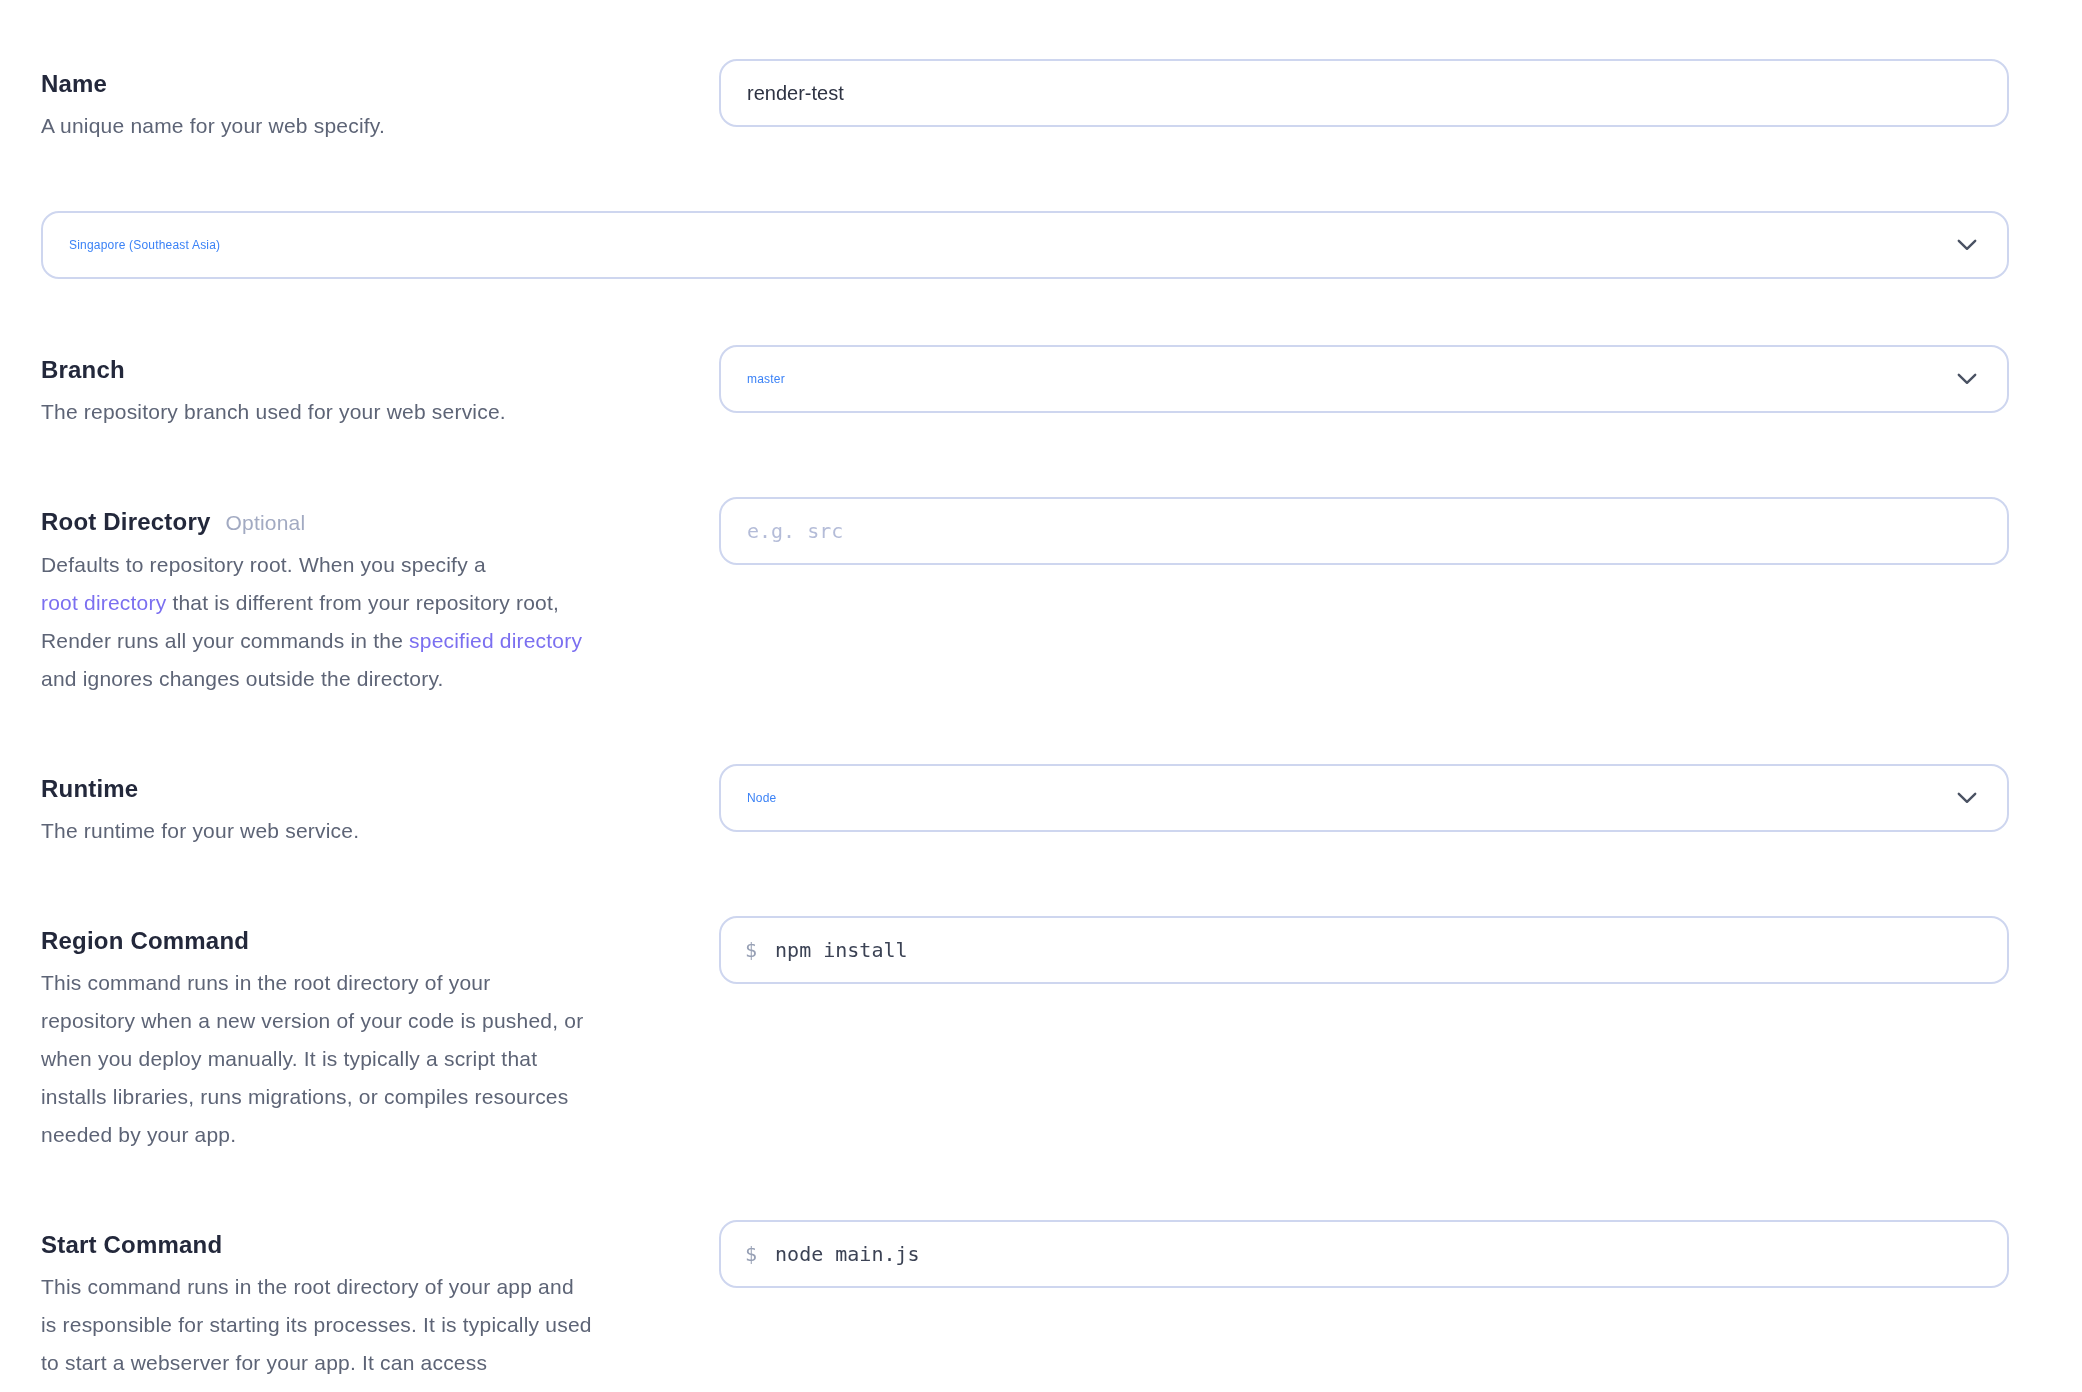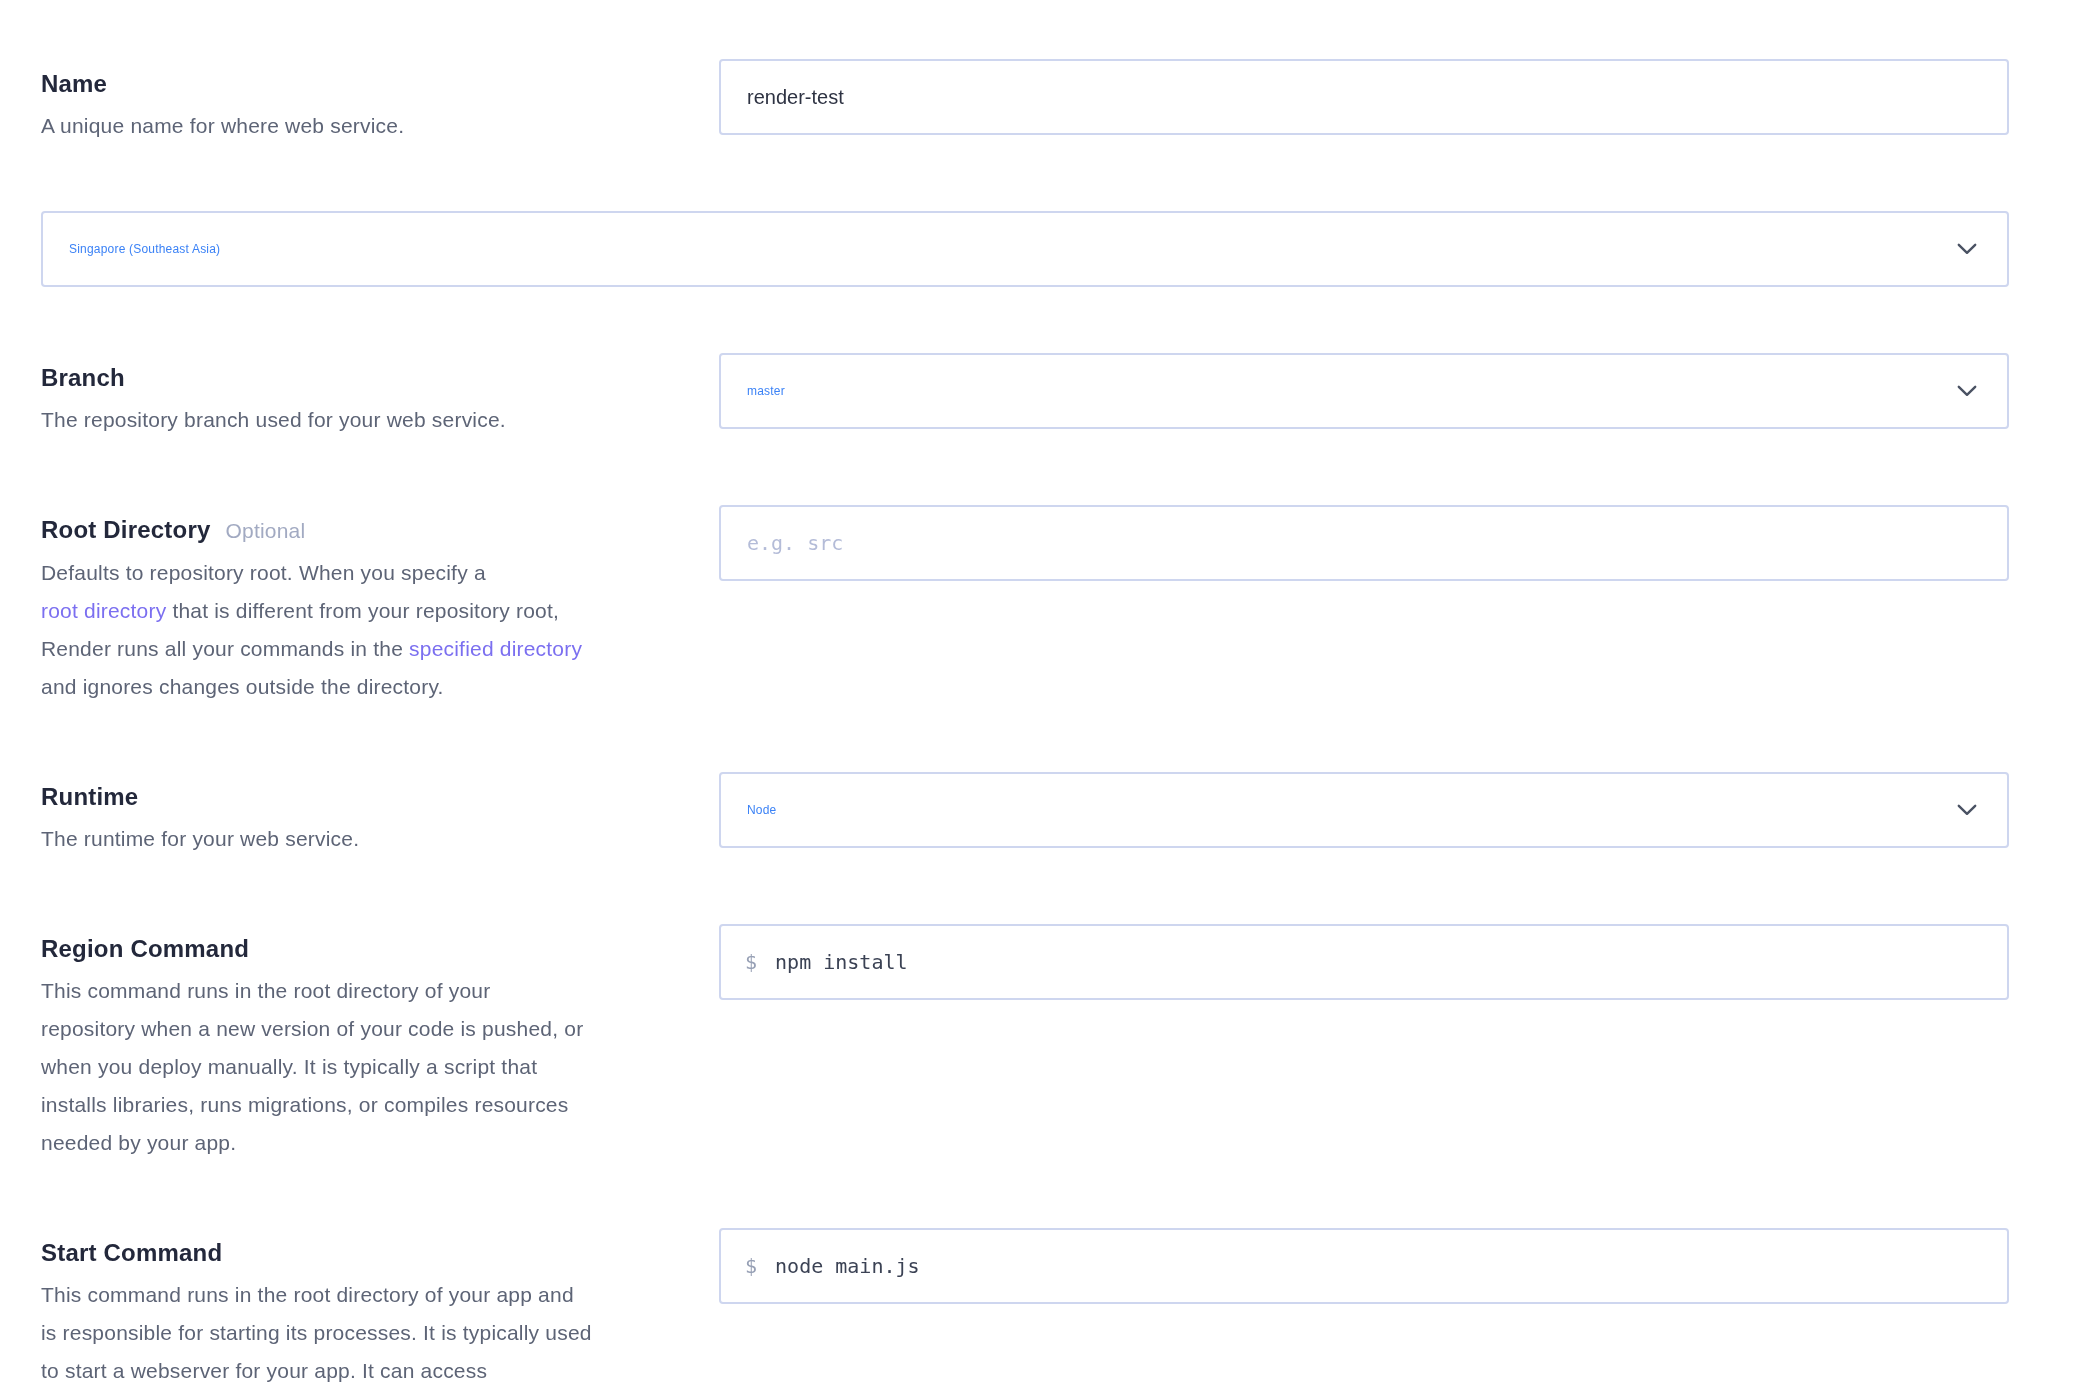--- a/index.html
+++ b/index.html
@@ -60,24 +60,24 @@
     white-space: pre-line;
   }
   .link {
     color: #7b6ff0;
     text-decoration: none;
     white-space: nowrap;
     cursor: pointer;
   }
   .input, .select, .cmd {
     width: 100%;
-    height: 76px;
+    height: 68px;
     background: #ffffff;
     border: 2px solid #ced6ef;
-    border-radius: 4px;
+    border-radius: 18px;
   }
   .input {
     display: block;
     padding: 0 26px;
     font-family: "Liberation Sans", "DejaVu Sans", sans-serif;
     font-size: 20px;
     color: #2e3343;
     outline: none;
   }
   .input.mono {
@@ -134,21 +134,21 @@
 </head>
 <body>
 
 <div class="page">
 
   <div class="row">
     <div class="left">
       <div class="label-line">
         <span class="label">Name</span>
       </div>
-      <div class="desc">A unique name for where web service.</div>
+      <div class="desc">A unique name for your web specify.</div>
     </div>
     <div class="right">
       <input class="input" type="text" value="render-test" style="">
     </div>
   </div>
 
   <div class="row">
     <div class="right">
       <div class="select">
         <span class="select-value">Singapore (Southeast Asia)</span>

